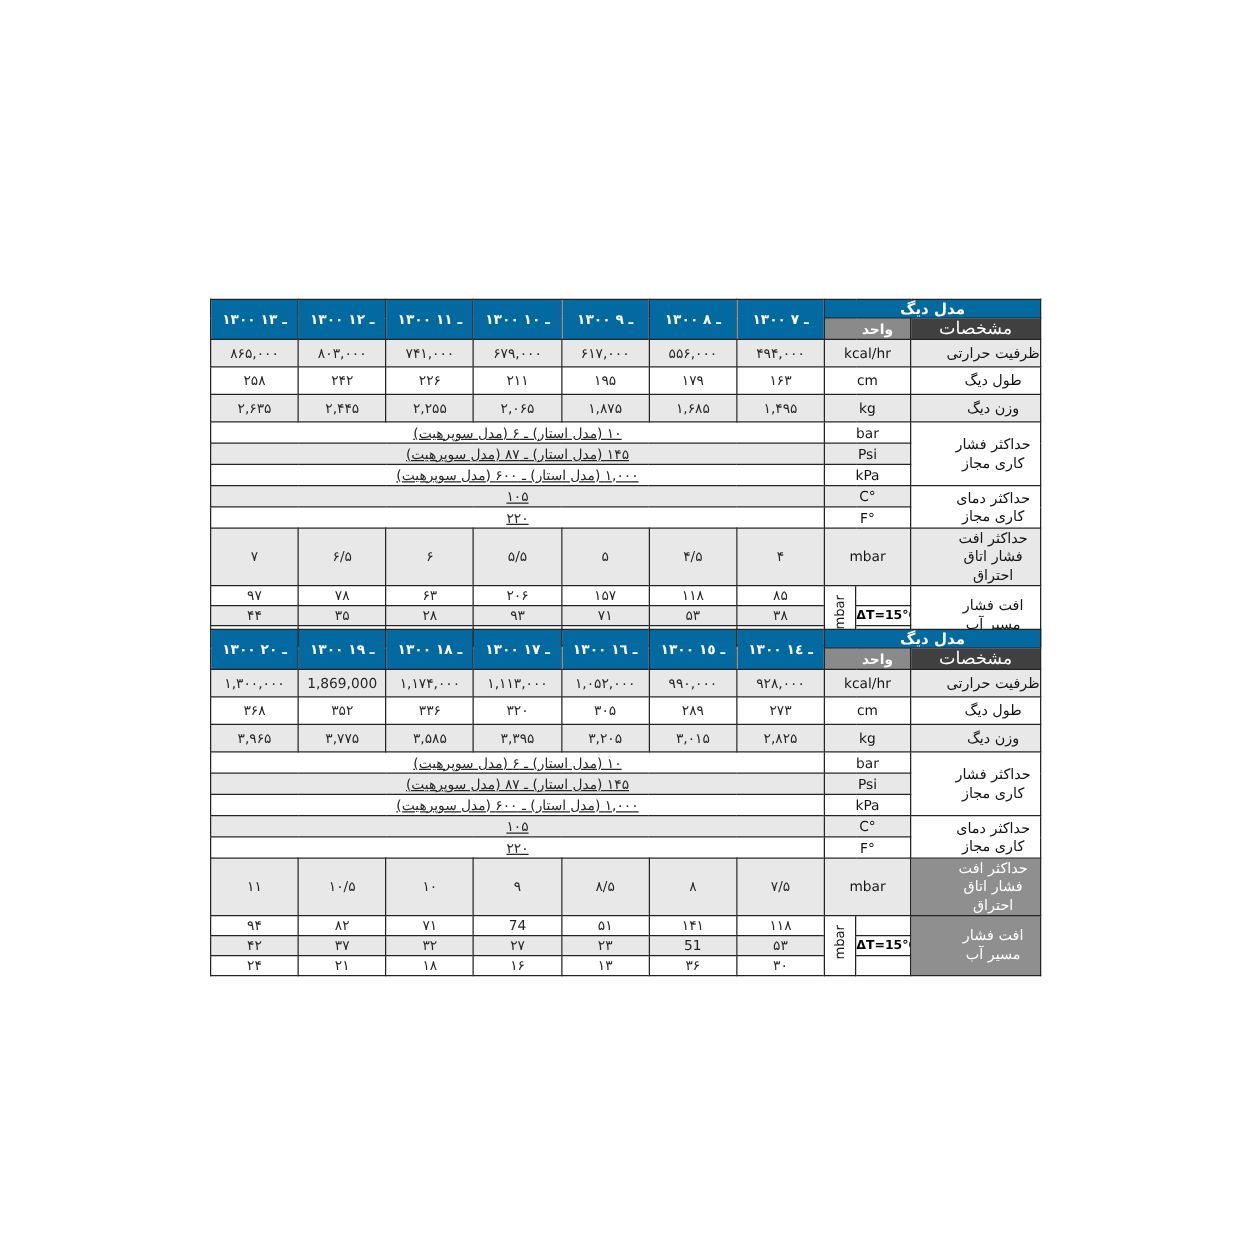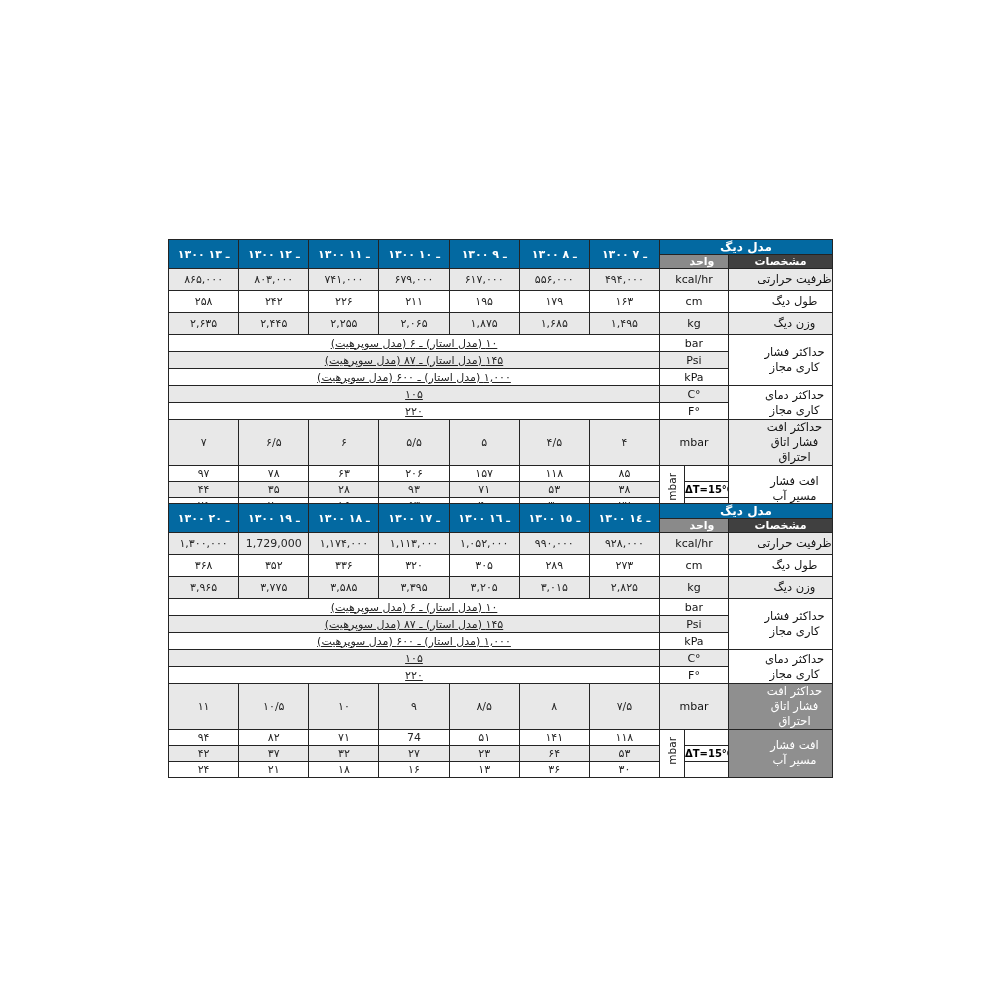--- a/index.html
+++ b/index.html
@@ -18,21 +18,21 @@
   tr.rd td{height:21px;}
   tr.rs td{height:16px;}
   tr.rm td{height:35px;}
   tr.rt td{height:15px;}
   
   tr.g td{background:#e8e8e8;}
   tr.w td{background:#ffffff;}
   
   th.red{background:#0369a1;color:#fff;font-weight:bold;font-size:11px;}
   th.red.big{font-size:12px;margin-top:46px;}
-  th.dk{background:#404040;color:#fff;font-weight:bold;font-size:11px;text-align:center;}
+  th.dk{background:#404040;color:#fff;font-weight:normal;font-size:14px;text-align:center;}
   th.gr{background:#8a8a8a;color:#fff;font-weight:bold;font-size:11px;padding-left:16px;}
   td.lab{background:#dcdcdc;font-size:11.5px;color:#141414;line-height:1.3;padding-left:28px;}
   td.lab.wlab{background:#ffffff;}
   td.lab.dlab{background:#8f8f8f;color:#ffffff;}
   td.lab span{display:block;}
   td.unit{font-size:11px;color:#141414;}
   td.num{font-size:11px;color:#262626;direction:ltr;}
   td.merged{font-size:11px;color:#262626;text-decoration:underline;}
   td.dt{background:#121212;color:#ffffff;font-weight:bold;font-size:10px;direction:ltr;}
   td.dt.wcell{background:#ffffff;color:#000000;}
@@ -216,21 +216,21 @@
       <th class="gr" colspan="2">واحد</th>
     </tr>
     <tr class="rd g">
       <td class="lab">ظرفیت حرارتی</td>
       <td class="unit" colspan="2">kcal/hr</td>
       <td class="num">۹۲۸,۰۰۰</td>
       <td class="num">۹۹۰,۰۰۰</td>
       <td class="num">۱,۰۵۲,۰۰۰</td>
       <td class="num">۱,۱۱۳,۰۰۰</td>
       <td class="num">۱,۱۷۴,۰۰۰</td>
-      <td class="num">1,729,000</td>
+      <td class="num">1,869,000</td>
       <td class="num">۱,۳۰۰,۰۰۰</td>
     </tr>
     <tr class="rd w">
       <td class="lab wlab">طول دیگ</td>
       <td class="unit" colspan="2">cm</td>
       <td class="num">۲۷۳</td>
       <td class="num">۲۸۹</td>
       <td class="num">۳۰۵</td>
       <td class="num">۳۲۰</td>
       <td class="num">۳۳۶</td>
@@ -301,21 +301,21 @@
       <td class="num">۱۴۱</td>
       <td class="num">۵۱</td>
       <td class="num">74</td>
       <td class="num">۷۱</td>
       <td class="num">۸۲</td>
       <td class="num">۹۴</td>
     </tr>
     <tr class="rt g">
       <td class="dt wcell">ΔT=15°C</td>
       <td class="num">۵۳</td>
-      <td class="num">۶۴</td>
+      <td class="num">51</td>
       <td class="num">۲۳</td>
       <td class="num">۲۷</td>
       <td class="num">۳۲</td>
       <td class="num">۳۷</td>
       <td class="num">۴۲</td>
     </tr>
     <tr class="rt w">
       <td class="dt">ΔT=20°C</td>
       <td class="num">۳۰</td>
       <td class="num">۳۶</td>

